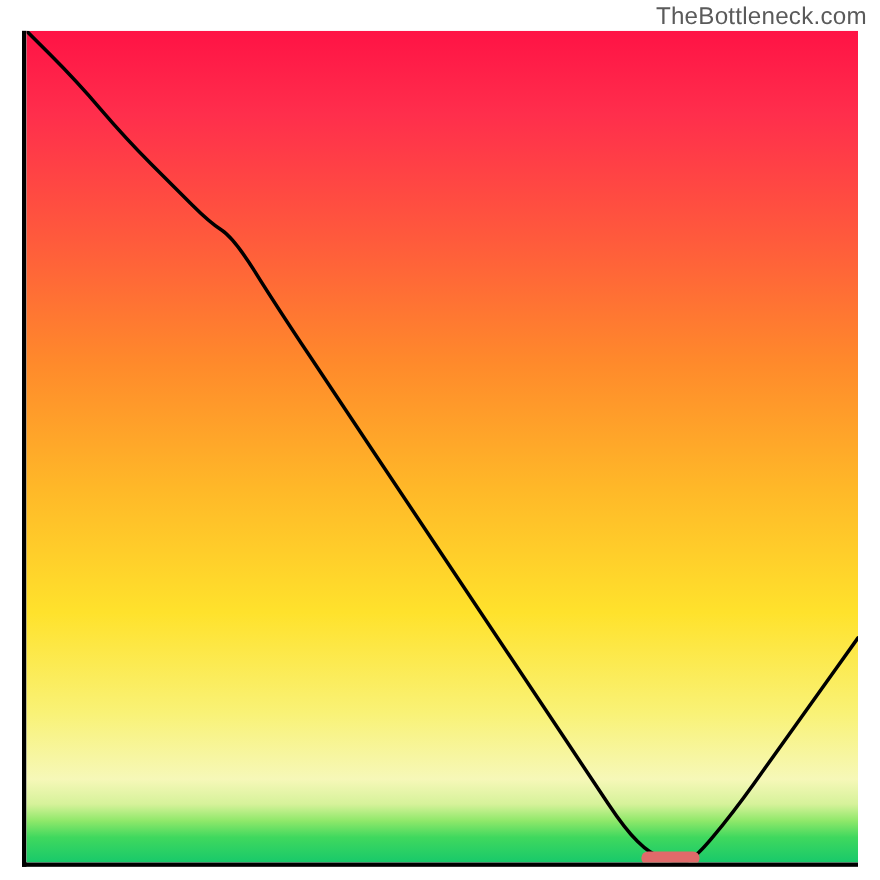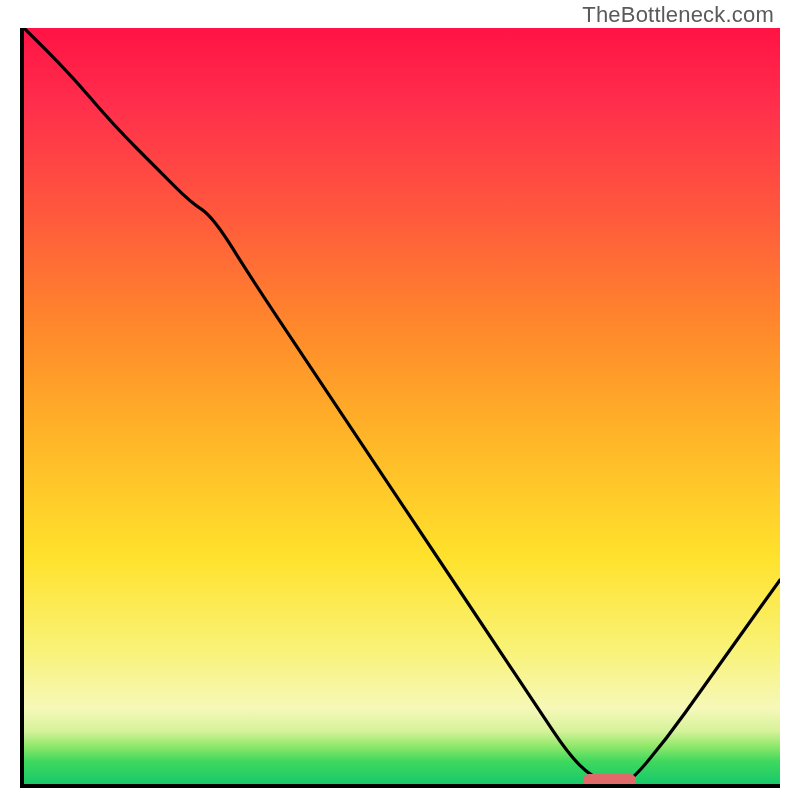--- a/index.html
+++ b/index.html
@@ -11,21 +11,21 @@
     font-family: Arial, Helvetica, sans-serif;
   }
   .container {
     position: relative;
     width: 800px;
     height: 800px;
   }
   .watermark {
     position: absolute;
     top: 2px;
-    right: 26px;
+    right: 12px;
     font-size: 22px;
     font-weight: 500;
     color: #5a5a5a;
     letter-spacing: 0.2px;
   }
   .plot-area {
     position: absolute;
     left: 20px;
     top: 28px;
     width: 760px;

